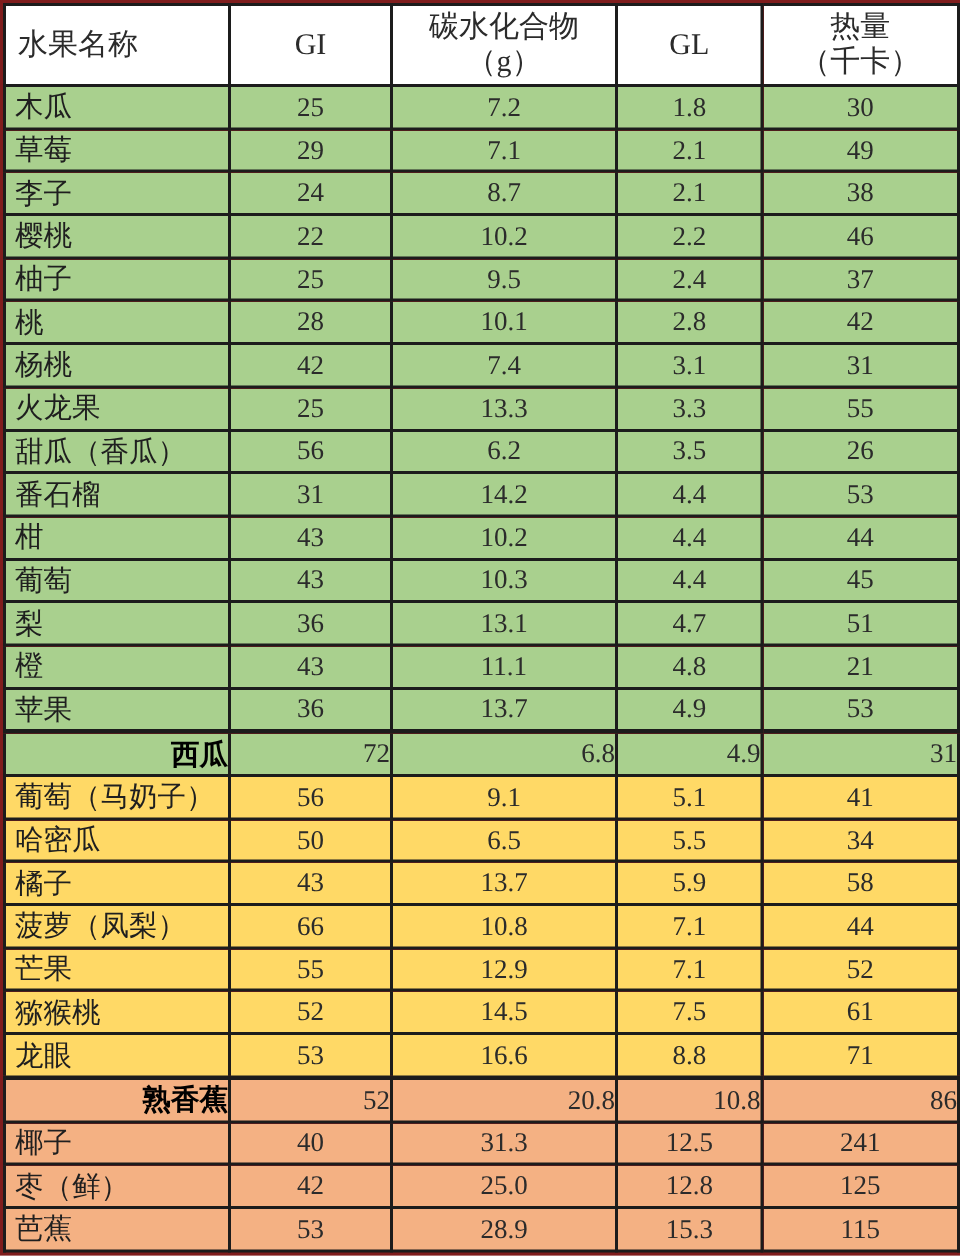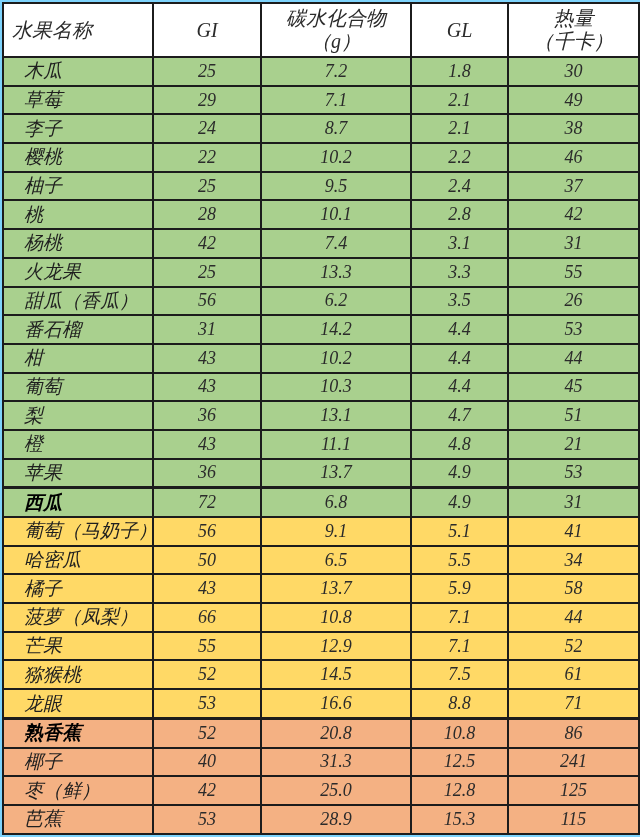--- a/index.html
+++ b/index.html
@@ -8,23 +8,22 @@
     background: #ffffff;
     width: 640px;
     height: 837px;
     overflow: hidden;
   }
   .table-wrap {
     width: 640px;
     height: 837px;
     box-sizing: border-box;
     padding: 2px;
-    background: #7dd3fc;
+    background: #7f1d1d;
     font-family: "Liberation Serif", "DejaVu Serif", serif;
-    font-style: italic;
   }
   table.gi-table {
     width: 100%;
     height: 100%;
     border-collapse: collapse;
     table-layout: fixed;
   }
   table.gi-table th,
   table.gi-table td {
     border: 2px solid #1c1c1c;
@@ -52,30 +51,30 @@
   }
   thead th.h-name { text-align: left; padding-left: 8px; }
 
   tbody td {
     font-size: 18px;
     text-align: center;
     vertical-align: middle;
   }
   tbody td.name-cell {
     text-align: left;
-    padding-left: 20px;
+    padding-left: 6px;
     font-size: 19px;
     color: #1f1f1f;
     margin-top: 15px;
   }
   tr.group-green td  { background: #a9d08e; }
   tr.group-yellow td { background: #ffd966; }
   tr.group-orange td { background: #f4b183; }
   tr.bold-row td.name-cell { font-weight: bold; color: #000000; }
-  tr.section-top td { border-top-width: 3px; }
+  tr.section-top td { border-top-width: 3px; text-align: right; }
 </style>
 </head>
 <body>
 
 <div class="table-wrap">
   <table class="gi-table">
     <colgroup>
       <col class="c-name">
       <col class="c-gi">
       <col class="c-carb">

